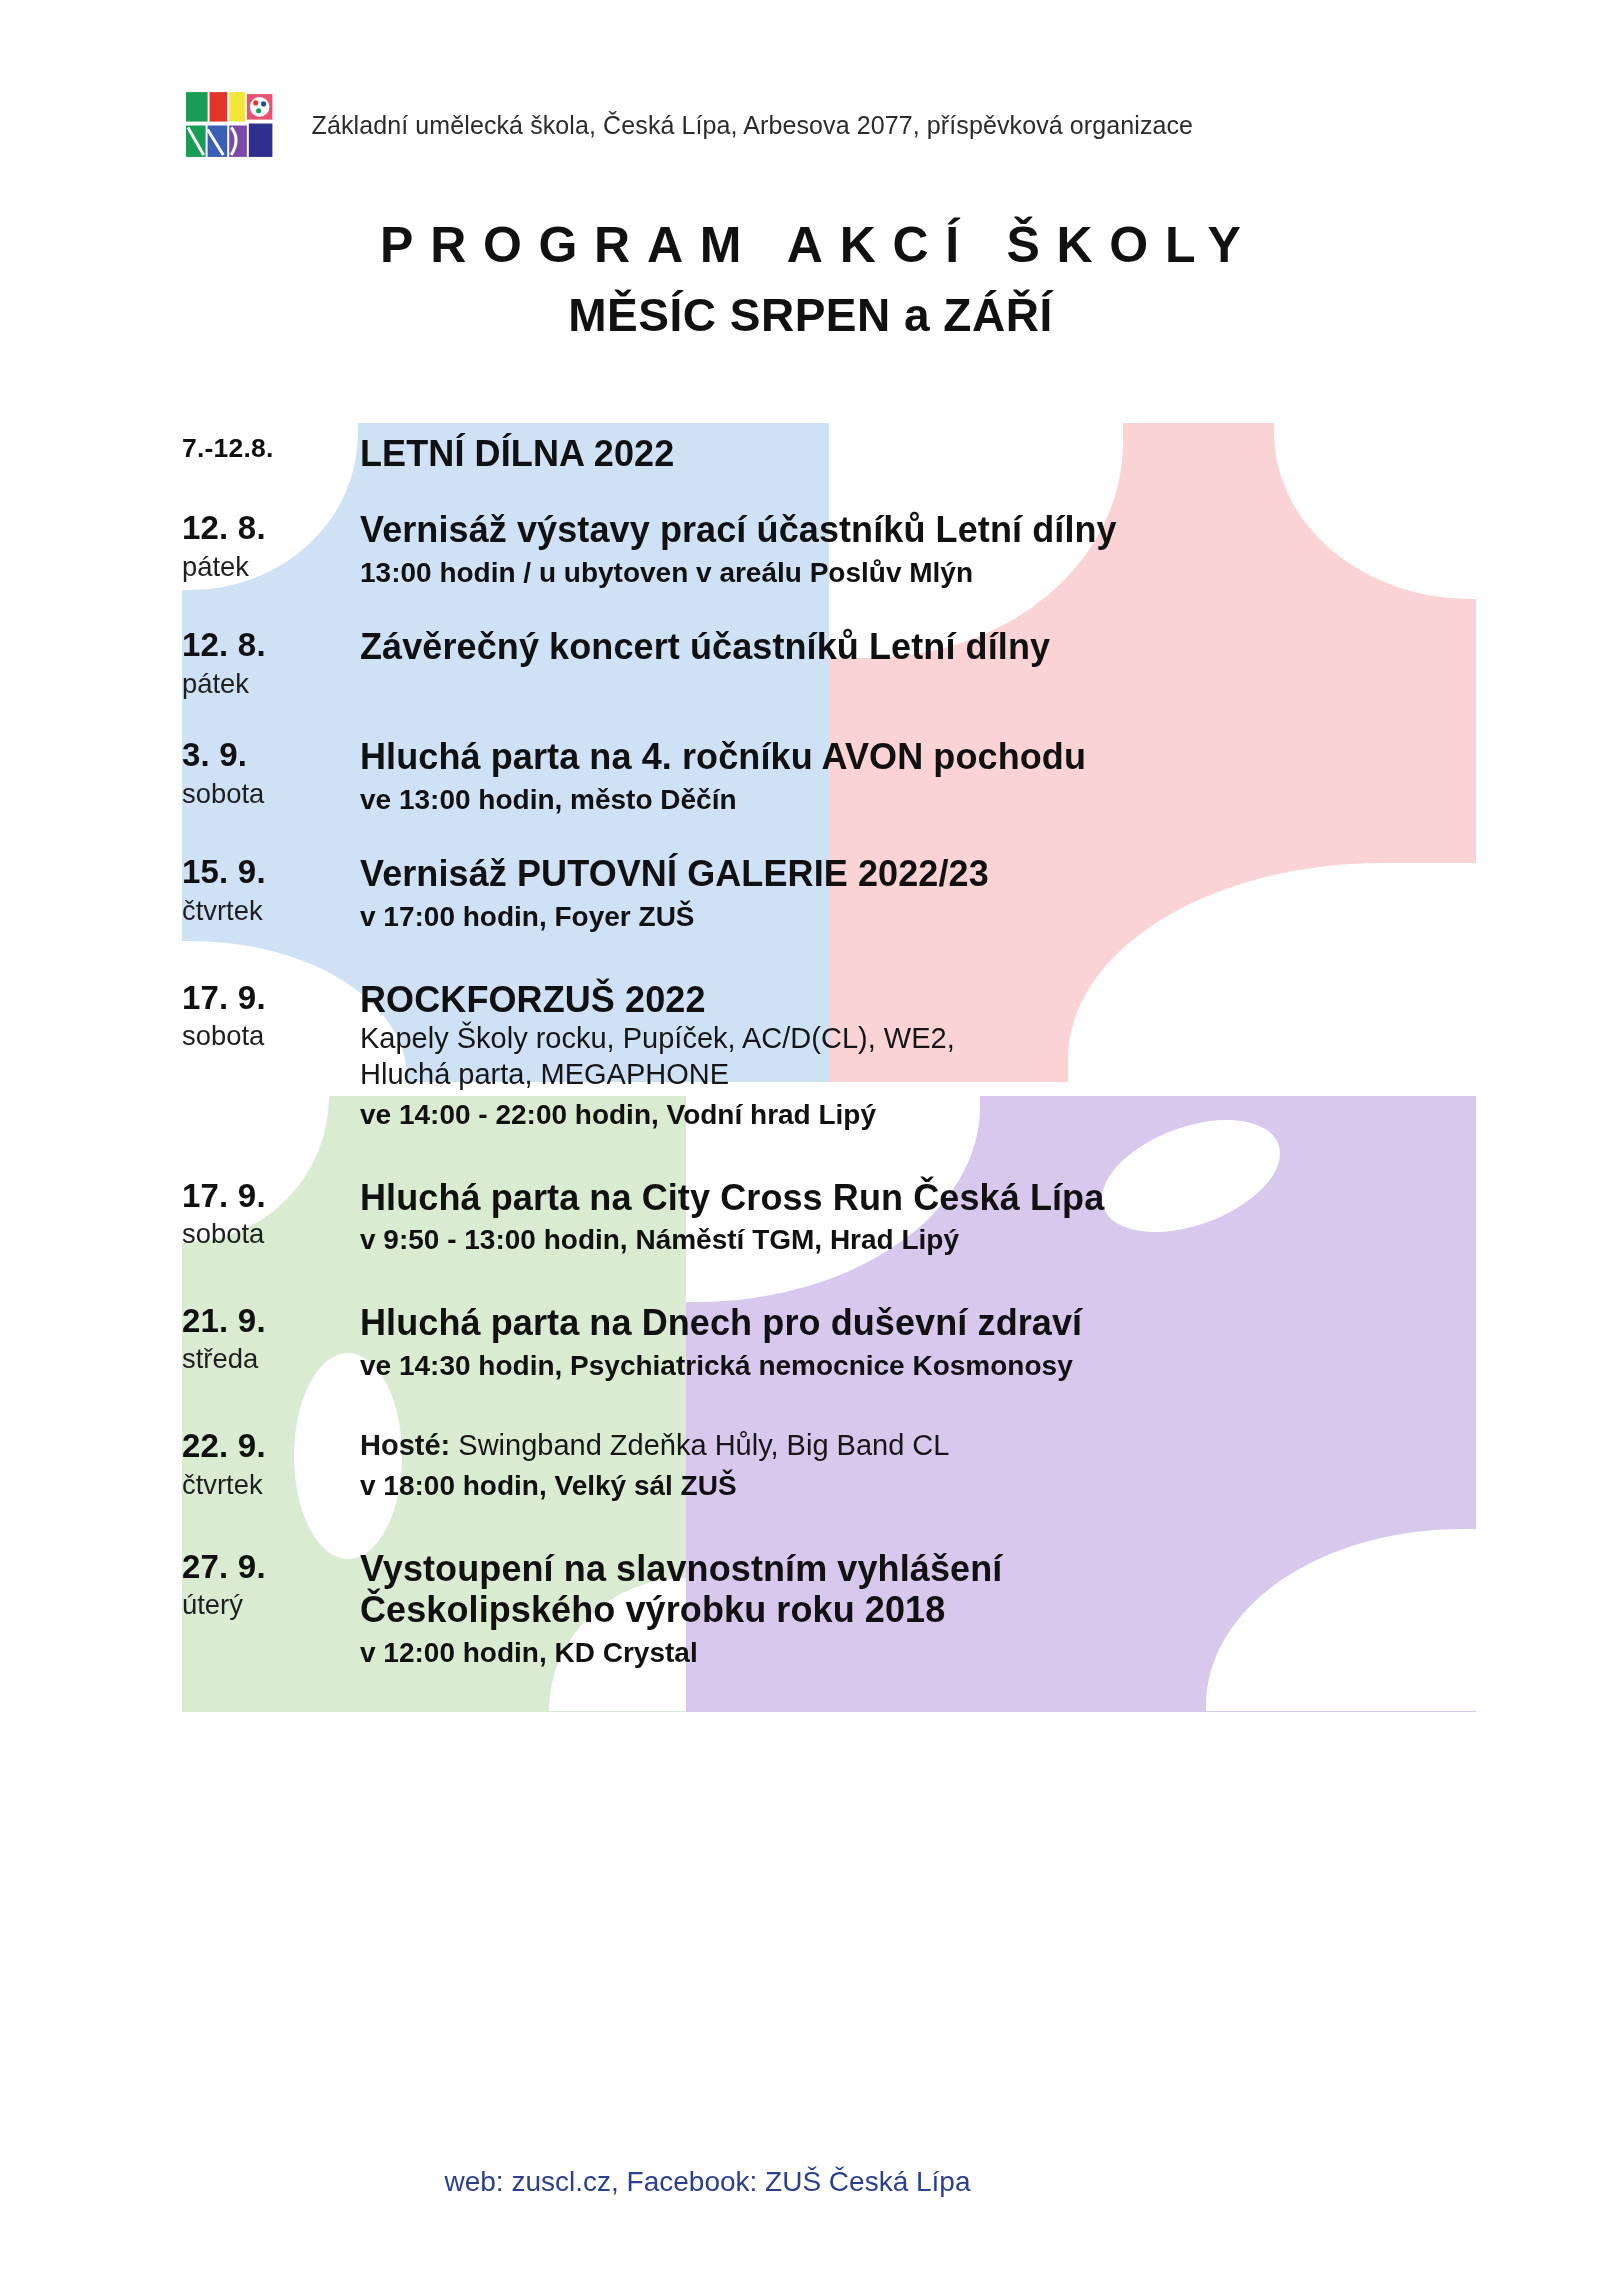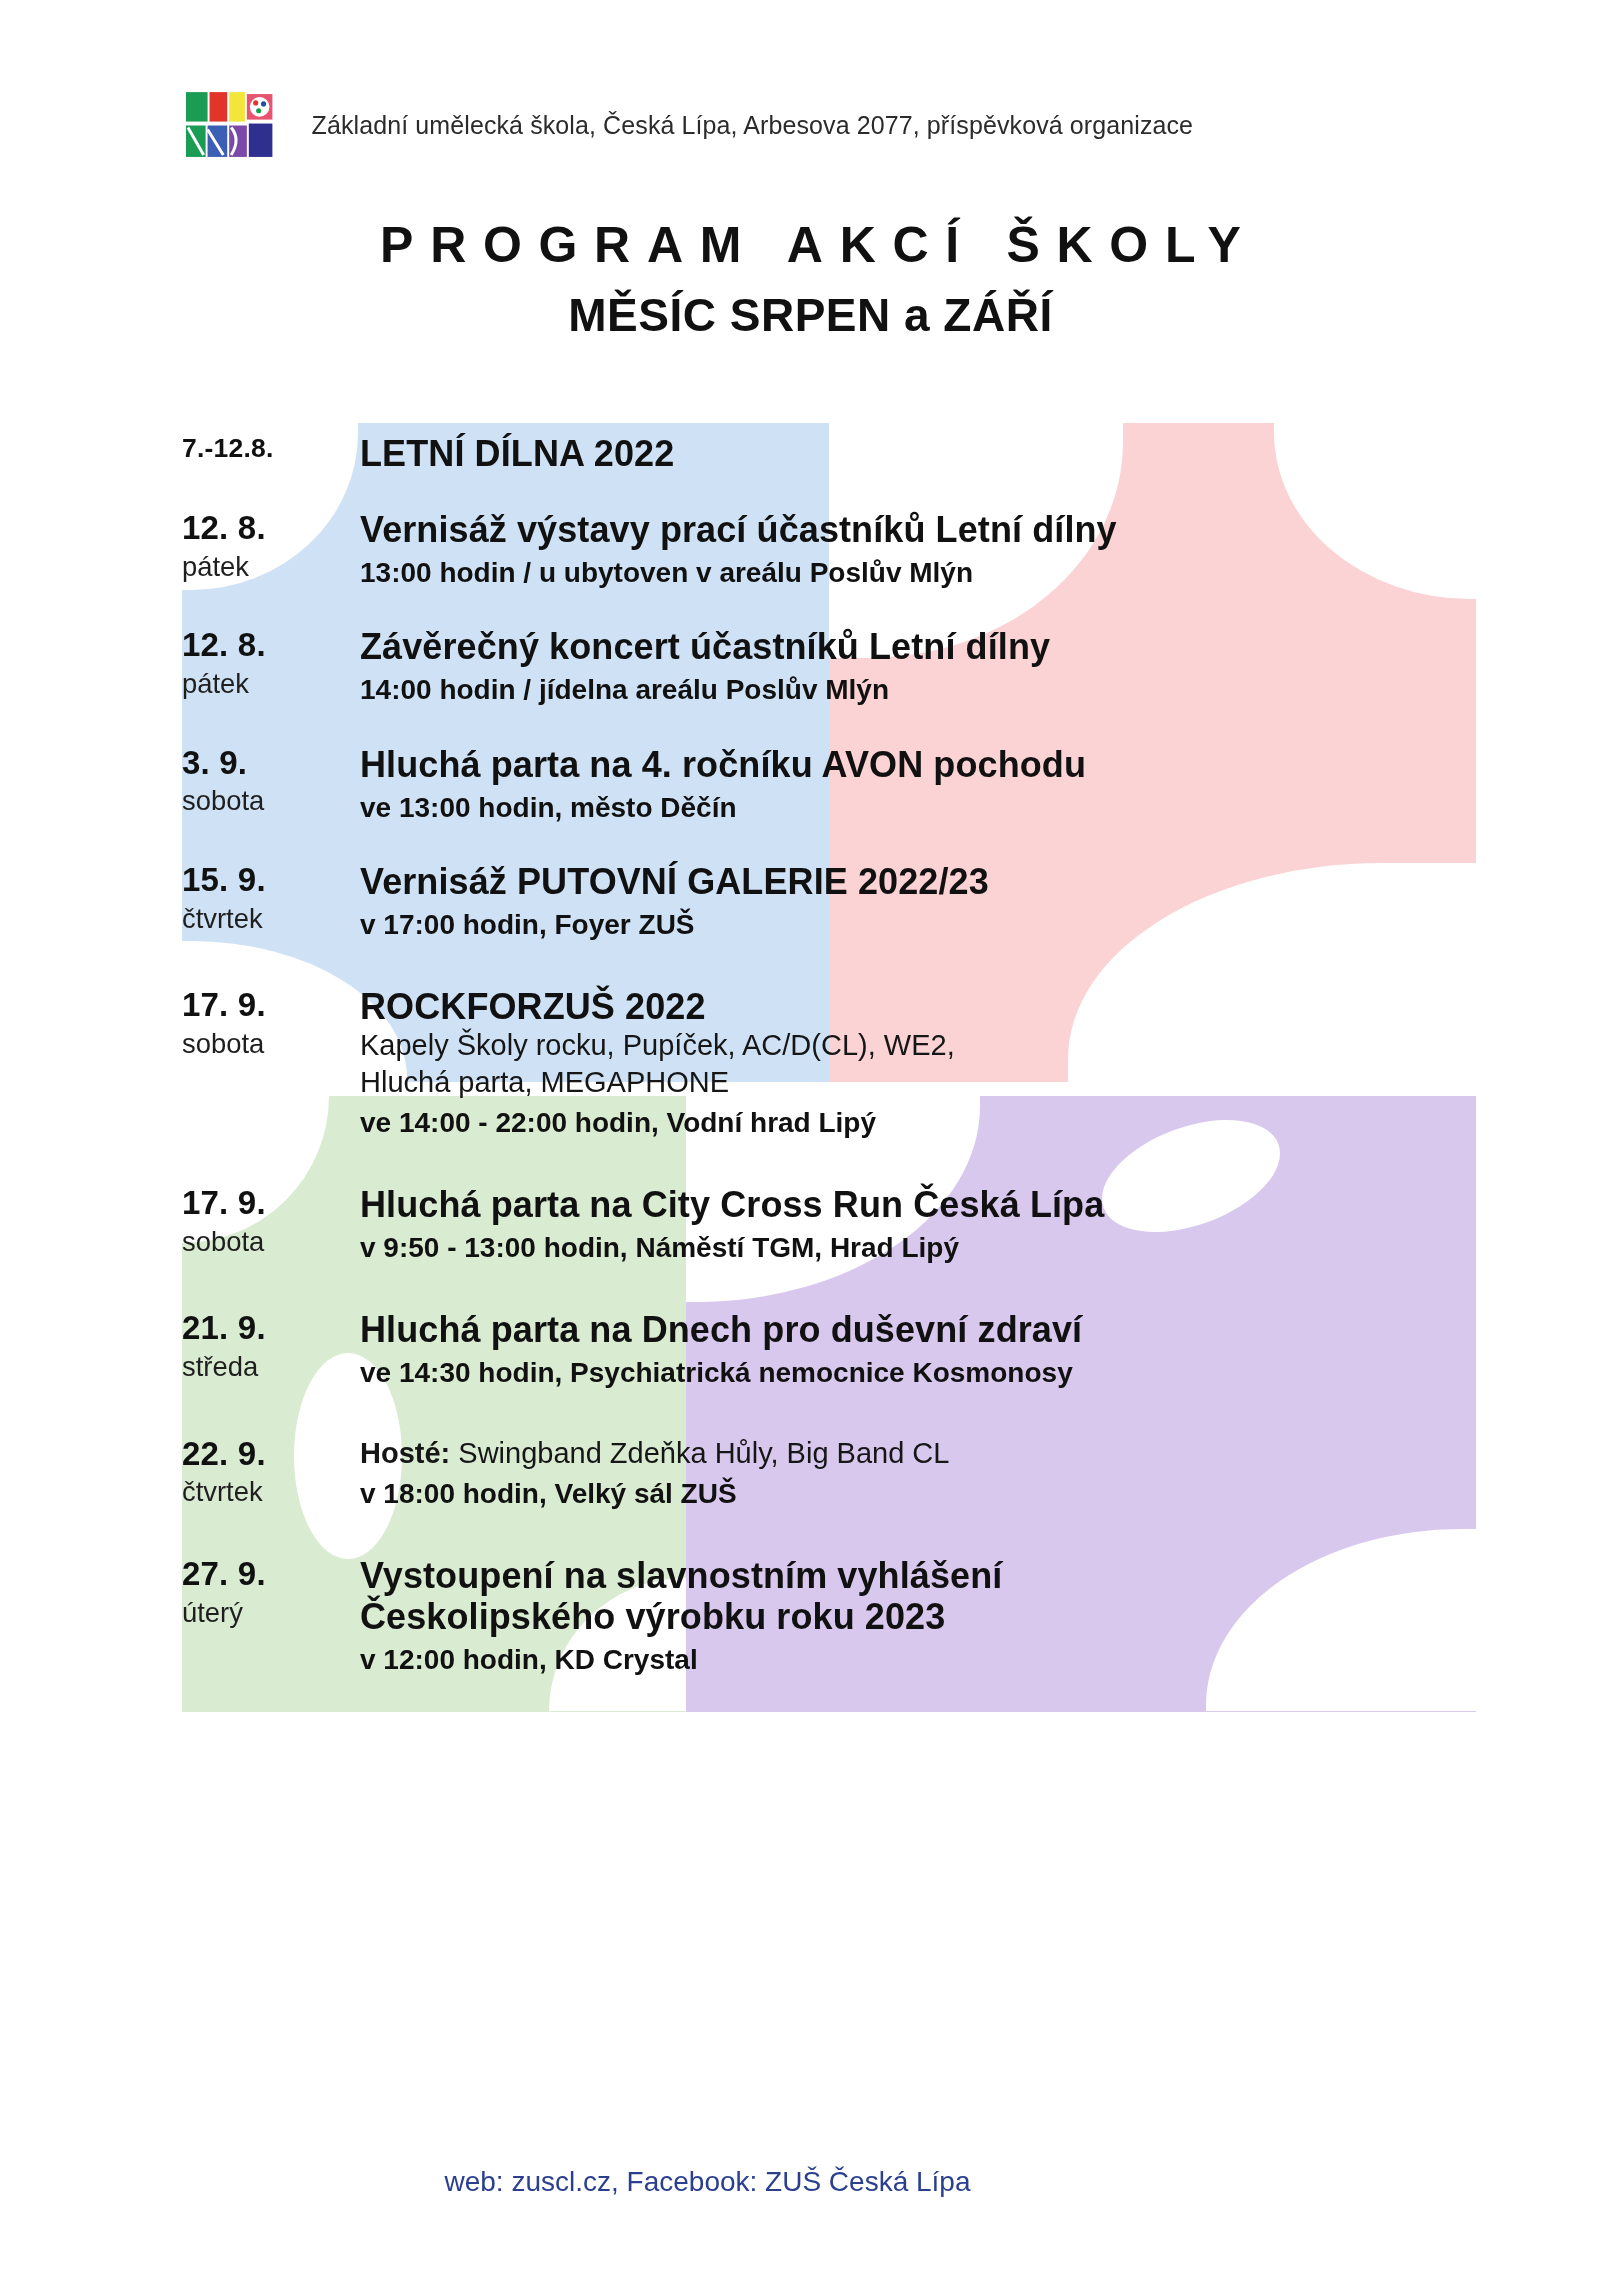--- a/index.html
+++ b/index.html
@@ -277,21 +277,20 @@
       </div>
     </div>
 
     <div class="event spacer-md">
       <div class="date-col">
         <div class="date">12. 8.</div>
         <div class="weekday">pátek</div>
       </div>
       <div class="body-col">
         <div class="ev-title">Závěrečný koncert účastníků Letní dílny</div>
-        <div class="ev-detail">14:00 hodin / jídelna areálu Poslův Mlýn</div>
       </div>
     </div>
 
     <div class="event spacer-md">
       <div class="date-col">
         <div class="date">3. 9.</div>
         <div class="weekday">sobota</div>
       </div>
       <div class="body-col">
         <div class="ev-title">Hluchá parta na 4. ročníku AVON pochodu</div>
@@ -356,21 +355,21 @@
       </div>
     </div>
 
     <div class="event">
       <div class="date-col">
         <div class="date">27. 9.</div>
         <div class="weekday">úterý</div>
       </div>
       <div class="body-col">
         <div class="ev-title">Vystoupení na slavnostním vyhlášení</div>
-        <div class="ev-title">Českolipského výrobku roku 2023</div>
+        <div class="ev-title">Českolipského výrobku roku 2018</div>
         <div class="ev-detail">v 12:00 hodin, KD Crystal</div>
       </div>
     </div>
 
   </div>
 
   <div class="footer">web: zuscl.cz, Facebook: ZUŠ Česká Lípa</div>
 
 </div>
 

